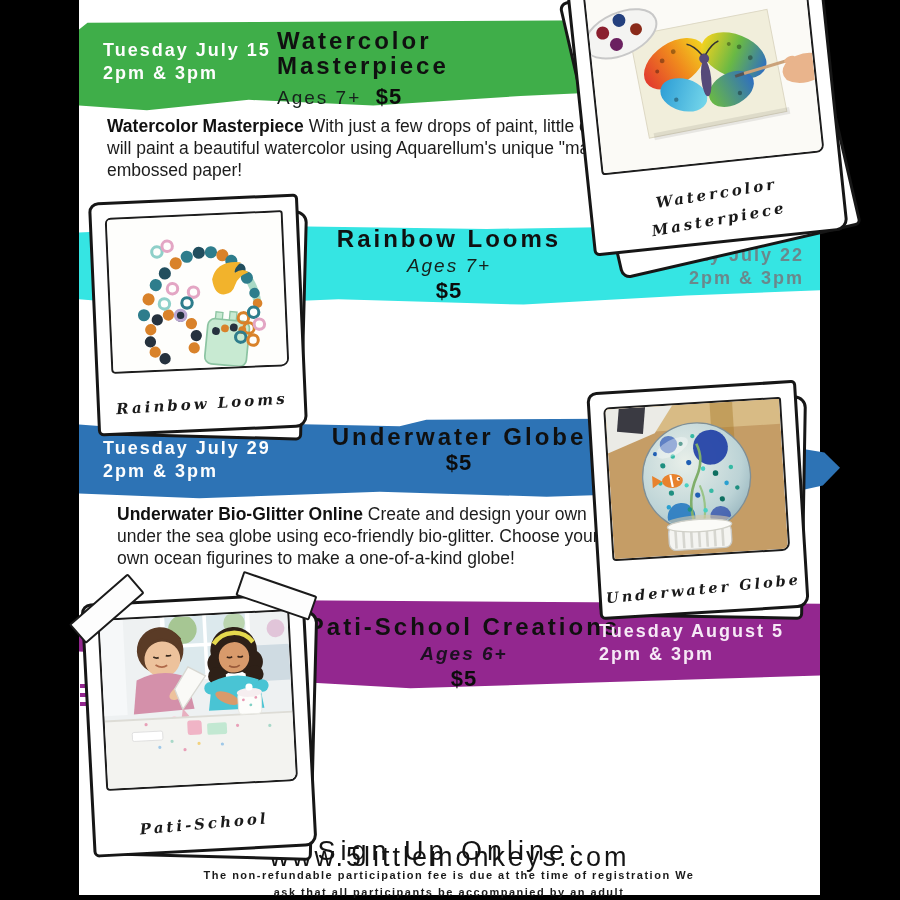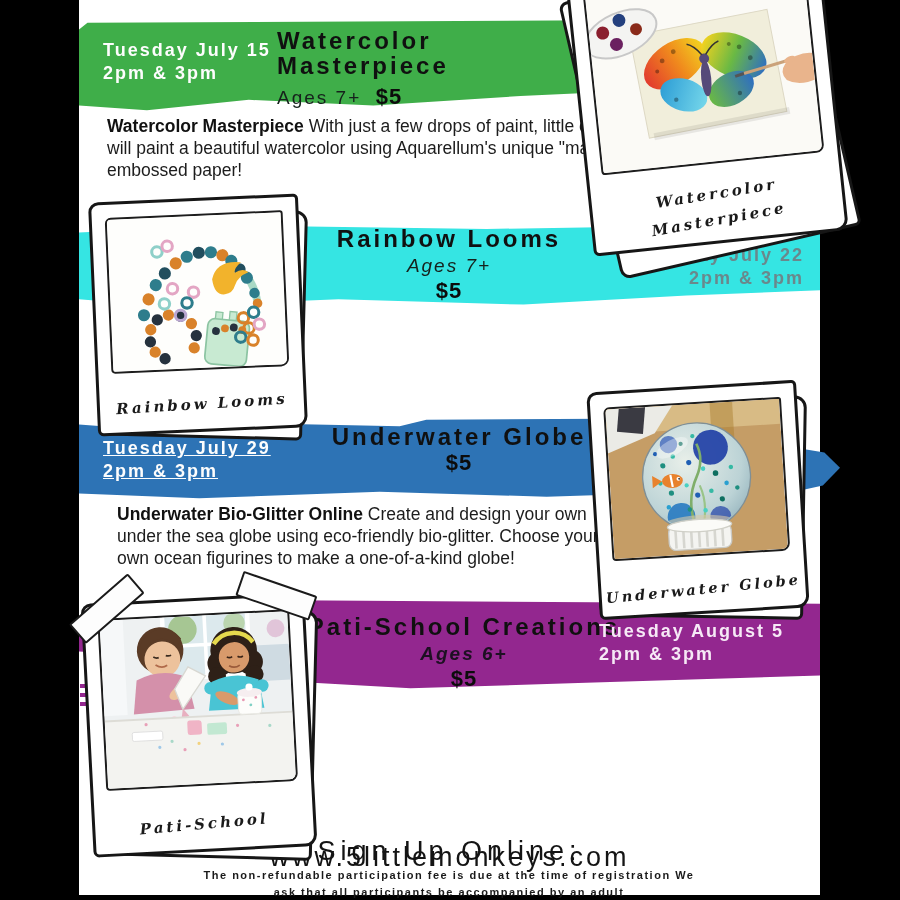--- a/index.html
+++ b/index.html
@@ -222,21 +222,21 @@
           <circle cx="162" cy="158" r="6" stroke="#d9822a"></circle>
         </g>
       </svg>
     </div>
     <div class="caption" style="bottom:16px;font-size:15px;transform:rotate(-1deg);">Rainbow Looms</div>
   </div>
 
   <div class="banner banner-blue"></div>
   <div class="abs splash-blue"></div>
 
-  <div class="abs b-date date-white" style="left:24px;top:437px;text-decoration:underline;">
+  <div class="abs b-date date-white" style="left:24px;top:437px;">
     <div>Tuesday July 29</div>
     <div>2pm &amp; 3pm</div>
   </div>
   <div class="abs stack" style="left:185px;top:424px;width:390px;">
     <div class="b-title">Underwater Globe</div>
     <span class="b-price">$5</span>
   </div>
 
   <div class="abs desc" style="left:38px;top:503px;width:502px;">
     <b>Underwater Bio-Glitter Online</b><span>  Create and design your own under the sea globe using eco-friendly bio-glitter. Choose your own ocean figurines to make a one-of-a-kind globe!</span>

